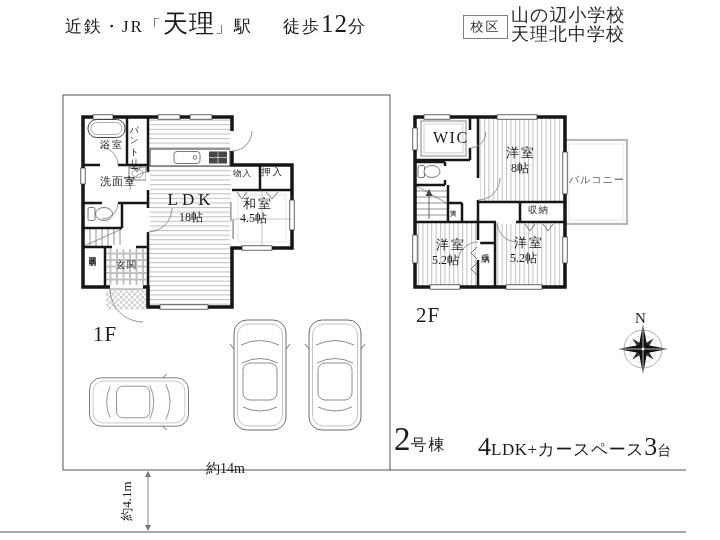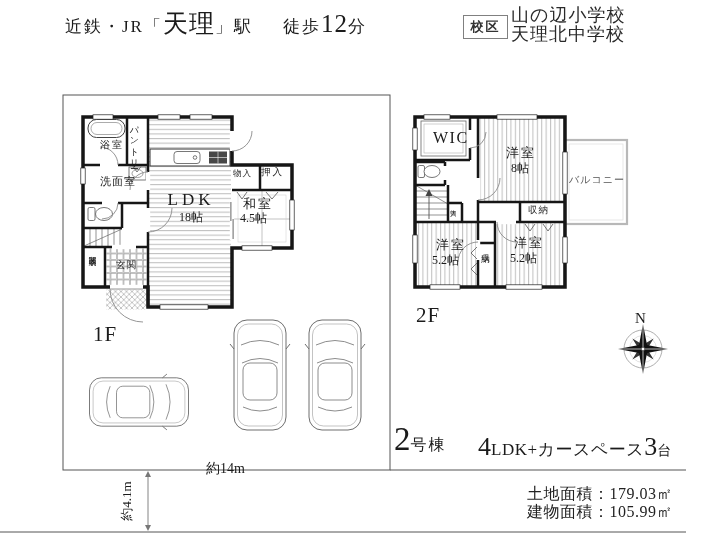--- a/index.html
+++ b/index.html
@@ -8,21 +8,21 @@
   svg.plan{position:absolute;left:0;top:0;}
   .t{position:absolute;color:#1b1b1b;white-space:nowrap;line-height:1.05;
      font-family:"Liberation Serif","DejaVu Serif",serif;}
   .sans{font-family:"Liberation Sans","DejaVu Sans",sans-serif;}
   .v{writing-mode:vertical-rl;text-orientation:upright;letter-spacing:1px;}
   .ctr{text-align:center;}
   .sn{font-size:17px;letter-spacing:2px;}
   .sb{font-size:25px;letter-spacing:1px;}
   .gap{margin-left:30px;}
   .kuBox{position:absolute;left:463px;top:15px;width:43px;height:22px;border:1px solid #808080;
-         font-size:13px;text-align:center;line-height:22px;letter-spacing:2px;color:#333;font-weight:bold;}
+         font-size:13px;text-align:center;line-height:22px;letter-spacing:2px;color:#333;}
   .schools{position:absolute;left:511px;top:6px;font-size:18px;line-height:18.5px;letter-spacing:1px;color:#2a2a2a;}
   .floorlbl{font-size:21px;letter-spacing:1px;}
   .unitnum{font-size:33px;letter-spacing:0;}
   .unitsuf{font-size:16px;letter-spacing:2px;}
   .specbig{font-size:26px;}
   .specmid{font-size:17px;letter-spacing:0.5px;}
   .specsml{font-size:14px;}
   .area{font-size:16px;letter-spacing:0.5px;color:#222;}
   .rot{transform:rotate(-90deg);}
 </style>
@@ -265,16 +265,14 @@
   <div class="t rot ctr" style="left:102px;top:493px;width:52px;height:16px;font-size:13px;">約4.1m</div>
   <div class="t" style="left:635px;top:311px;font-size:15px;">N</div>
 
   <div class="t" style="left:394px;top:422px;">
     <span class="unitnum">2</span><span class="unitsuf">号棟</span>
   </div>
   <div class="t" style="left:478px;top:433px;">
     <span class="specbig">4</span><span class="specmid">LDK+カースペース</span><span class="specbig">3</span><span class="specsml">台</span>
   </div>
 
-  <div class="t area" style="left:527px;top:486px;">土地面積：179.03㎡</div>
-  <div class="t area" style="left:527px;top:504px;">建物面積：105.99㎡</div>
 
 </div>
 
 </body></html>

